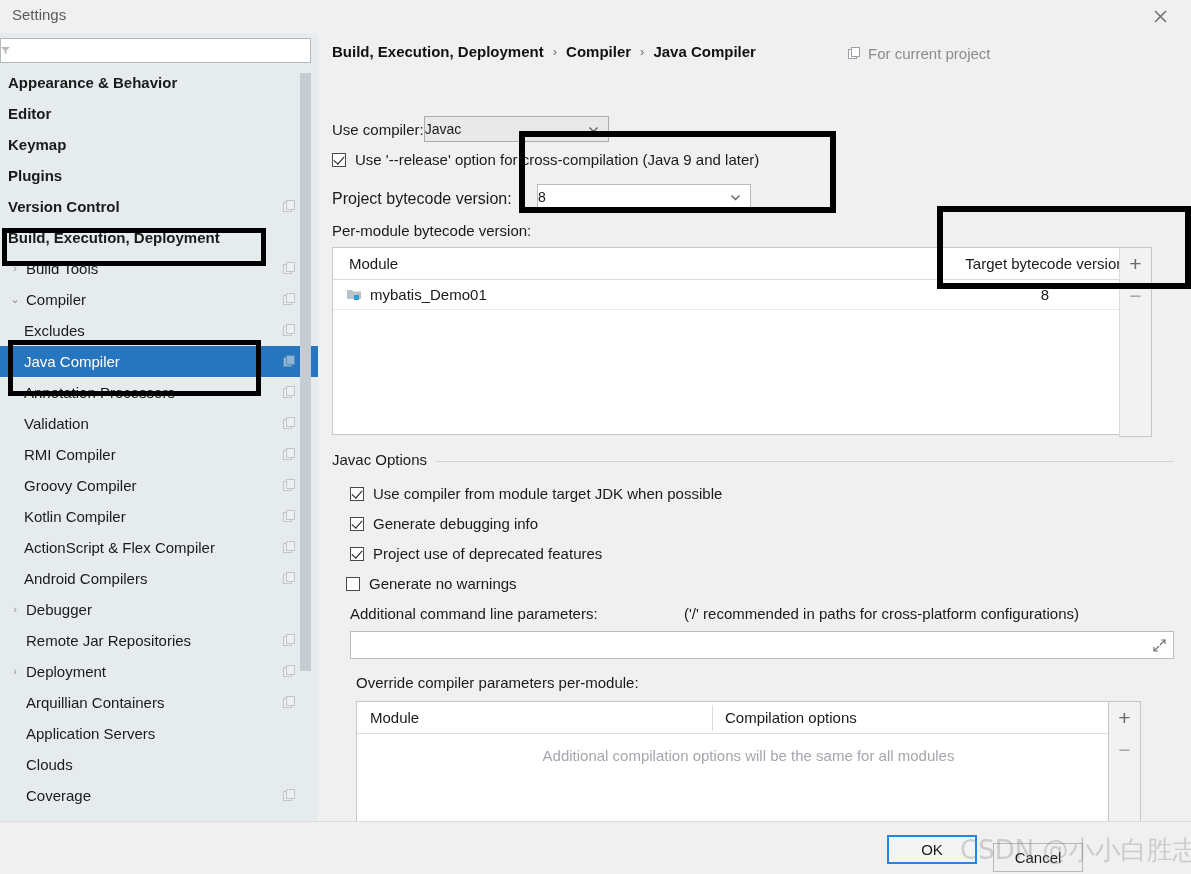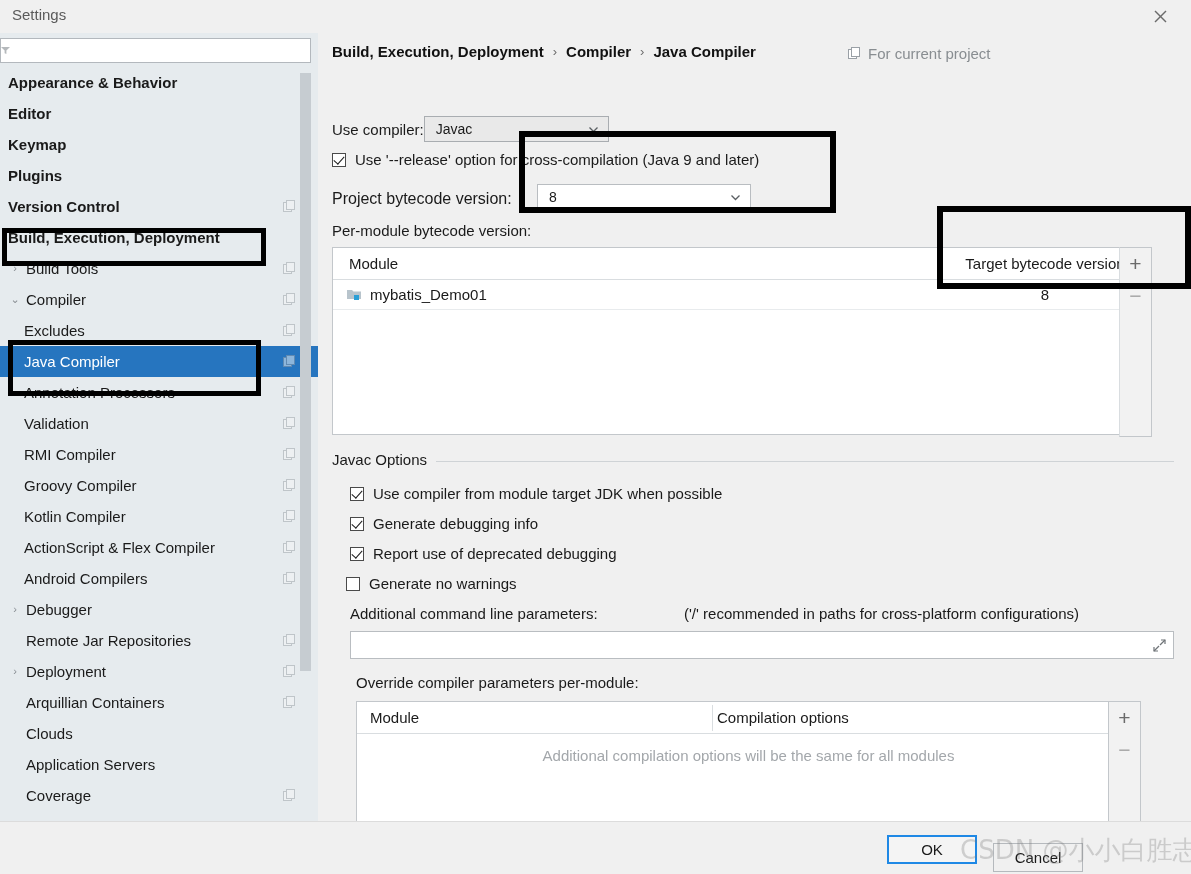--- a/index.html
+++ b/index.html
@@ -99,21 +99,21 @@
   }
 
   .row-usecompiler {
     position: absolute; left: 14px; top: 83px;
     display: flex; align-items: center; 
   }
   .lbl-static { font-size: 15px; color: #1a1a1a; white-space: nowrap; }
   .combo {
     position: relative; width: 185px; height: 26px;
     background: #e9e9e9; border: 1px solid #a9adb1;
-    display: flex; align-items: center; padding-left: 11px;
+    display: flex; align-items: center; 
     font-size: 14px; cursor: pointer;
   }
   .combo .chev {
     position: absolute; right: 9px; top: 7px;
     width: 11px; height: 11px; color: #555;
   }
   .combo.white { background: #ffffff; border: 1px solid #b9bdc1; }
 
   .chk-row {
     position: absolute; display: flex; align-items: center; gap: 9px;
@@ -189,21 +189,21 @@
   .lbl-override { position: absolute; left: 38px; top: 641px; font-size: 15px; }
   .ovtable {
     position: absolute; left: 38px; top: 668px; width: 785px; height: 128px;
     background: #ffffff; border: 1px solid #c3c7cb;
   }
   .ov-head {
     position: absolute; left: 0; top: 0; width: 100%; height: 32px;
     border-bottom: 1px solid #d9dde0; display: flex; align-items: center;
   }
   .ov-head .c1 { width: 355px; padding-left: 13px; font-size: 15px; }
-  .ov-head .c2 { flex: 1; padding-left: 5px; font-size: 15px; }
+  .ov-head .c2 { flex: 1; padding-left: 13px; font-size: 15px; }
   .ov-divider { position: absolute; left: 355px; top: 3px; width: 1px; height: 26px; background: #d9dde0; }
   .ov-empty {
     position: absolute; left: 0; top: 45px; width: 100%;
     text-align: center; font-size: 15px; color: #a3a7ab;
   }
   .ov-buttons {
     position: absolute; right: -1px; top: -1px; width: 33px; height: 130px;
     background: #f2f2f2; border: 1px solid #c3c7cb;
   }
 
@@ -382,24 +382,24 @@
           </svg>
         </div>
         <div class="tree-row lvl1">
           <span class="lbl">Arquillian Containers</span>
           <svg class="copy-ic" viewBox="0 0 13 13">
             <rect x="0.5" y="2.5" width="8" height="9" fill="#f4f6f7" stroke="#9aa0a6"></rect>
             <rect x="3.5" y="0.5" width="8" height="9" fill="#f4f6f7" stroke="#9aa0a6"></rect>
           </svg>
         </div>
         <div class="tree-row lvl1">
+          <span class="lbl">Application Servers</span>
+        </div>
+        <div class="tree-row lvl1">
           <span class="lbl">Clouds</span>
-        </div>
-        <div class="tree-row lvl1">
-          <span class="lbl">Application Servers</span>
         </div>
         <div class="tree-row lvl1">
           <span class="lbl">Coverage</span>
           <svg class="copy-ic" viewBox="0 0 13 13">
             <rect x="0.5" y="2.5" width="8" height="9" fill="#f4f6f7" stroke="#9aa0a6"></rect>
             <rect x="3.5" y="0.5" width="8" height="9" fill="#f4f6f7" stroke="#9aa0a6"></rect>
           </svg>
         </div>
       </div>
 
@@ -478,21 +478,21 @@
     <div class="chk-row" style="left:32px; top:452px;">
       <span class="chk on"></span>
       <span>Use compiler from module target JDK when possible</span>
     </div>
     <div class="chk-row" style="left:32px; top:482px;">
       <span class="chk on"></span>
       <span>Generate debugging info</span>
     </div>
     <div class="chk-row" style="left:32px; top:512px;">
       <span class="chk on"></span>
-      <span>Report use of deprecated debugging</span>
+      <span>Project use of deprecated features</span>
     </div>
     <div class="chk-row" style="left:28px; top:542px;">
       <span class="chk"></span>
       <span>Generate no warnings</span>
     </div>
 
     <div class="lbl-addl">Additional command line parameters:</div>
     <div class="hint-addl">('/' recommended in paths for cross-platform configurations)</div>
     <div class="input-addl">
       <svg class="expand-ic" viewBox="0 0 13 13">

